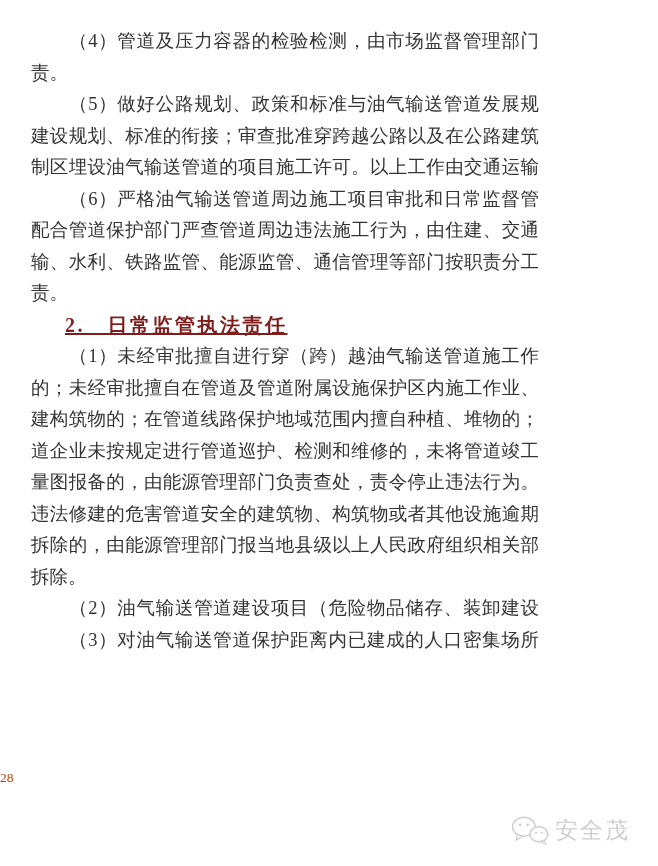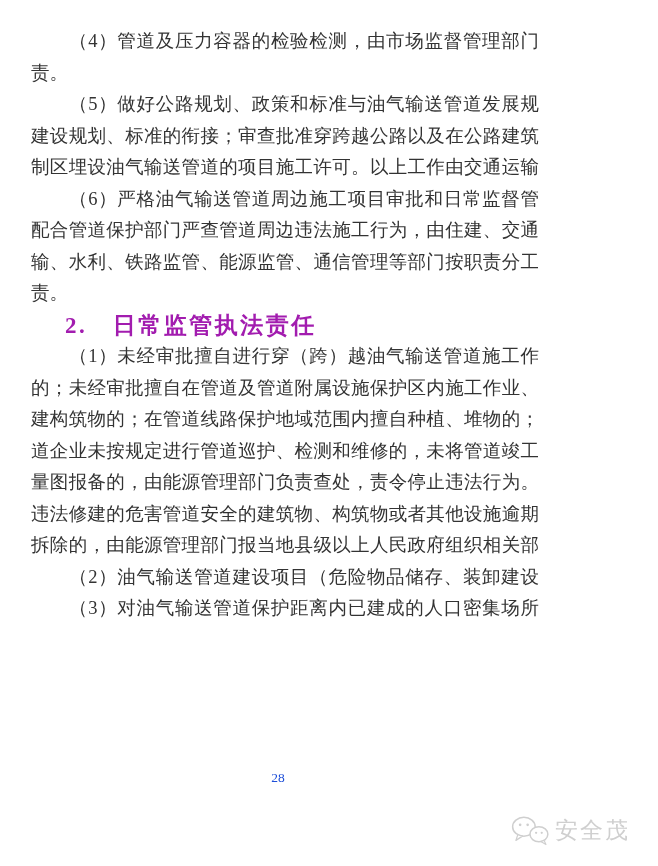--- a/index.html
+++ b/index.html
@@ -39,32 +39,33 @@
   }
   .line.indent-justify {
     text-indent: 38px;
   }
   .line.flush {
     text-align: left;
   }
   .line.heading {
     text-indent: 34px;
     font-weight: bold;
-    font-size: 23px;
+    font-size: 20px;
     letter-spacing: 2.5px;
-    color: #a21caf;
+    color: #7f1d1d;
+    text-decoration: underline;
   }
   .page-number {
     position: absolute;
     left: 0;
     top: 770px;
     width: 556px;
-    text-align: center;
+    text-align: left;
     font-size: 13.5px;
-    color: #1d4ed8;
+    color: #c2410c;
   }
   .watermark {
     position: absolute;
     left: 510px;
     top: 815px;
     display: flex;
     align-items: center;
     gap: 5px;
     color: #cfcfcf;
   }
@@ -93,20 +94,21 @@
       <div class="line justify">输、水利、铁路监管、能源监管、通信管理等部门按职责分工负</div>
       <div class="line flush">责。</div>
       <div class="line heading">2.　日常监管执法责任</div>
       <div class="line indent-justify">（1）未经审批擅自进行穿（跨）越油气输送管道施工作业</div>
       <div class="line justify">的；未经审批擅自在管道及管道附属设施保护区内施工作业、修</div>
       <div class="line justify">建构筑物的；在管道线路保护地域范围内擅自种植、堆物的；管</div>
       <div class="line justify">道企业未按规定进行管道巡护、检测和维修的，未将管道竣工测</div>
       <div class="line justify">量图报备的，由能源管理部门负责查处，责令停止违法行为。对</div>
       <div class="line justify">违法修建的危害管道安全的建筑物、构筑物或者其他设施逾期未</div>
       <div class="line justify">拆除的，由能源管理部门报当地县级以上人民政府组织相关部门</div>
+      <div class="line flush">拆除。</div>
       <div class="line indent-justify">（2）油气输送管道建设项目（危险物品储存、装卸建设项</div>
       <div class="line indent-justify">（3）对油气输送管道保护距离内已建成的人口密集场所和</div>
     </div>
 
   <div class="page-number">28</div>
 
   <div class="watermark">
     <span>
       <svg width="40" height="31" viewBox="0 0 42 33" xmlns="http://www.w3.org/2000/svg">
 

